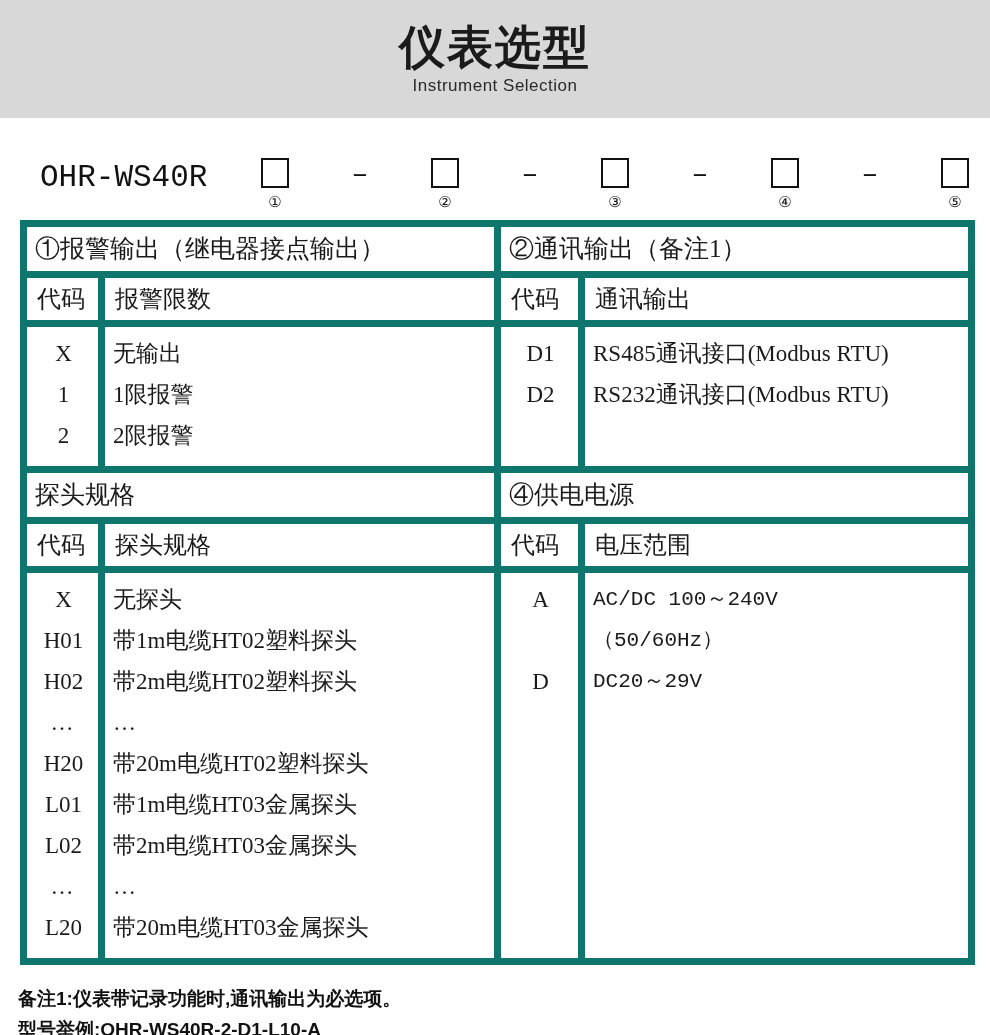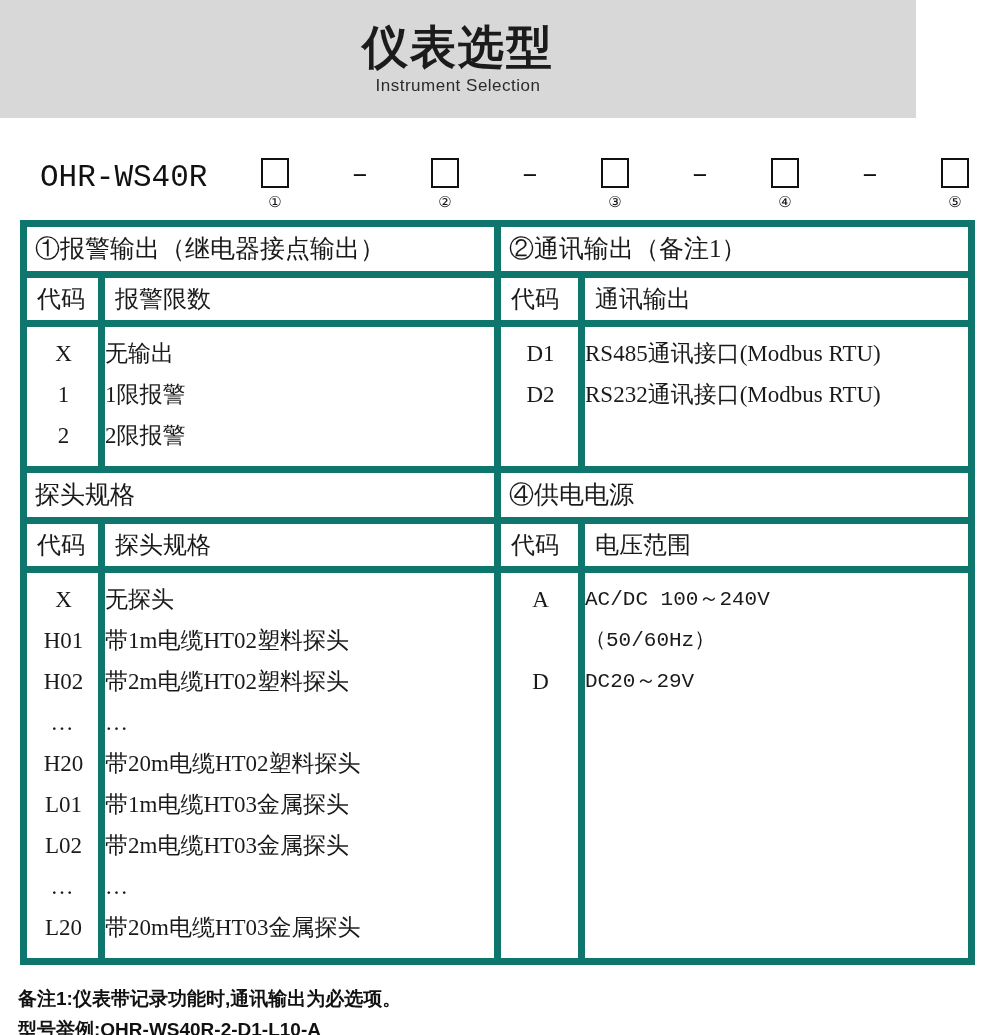--- a/index.html
+++ b/index.html
@@ -14,21 +14,21 @@
     color: #1a1a1a;
     overflow: hidden;
   }
   .page {
     position: relative;
     width: 990px;
     height: 1035px;
   }
   
   .header {
-    width: 916px;
+    width: 990px;
     height: 118px;
     background: #d8d8d8;
     display: flex;
     flex-direction: column;
     align-items: center;
     justify-content: center;
     box-sizing: border-box;
   }
   .header-title {
     font-family: "Liberation Sans", sans-serif;
@@ -130,21 +130,21 @@
     white-space: nowrap;
   }
   .mono-desc {
     font-family: "Liberation Mono", monospace;
     font-size: 21px;
   }
   .body-pad {
     padding: 6px 6px 10px 8px;
   }
   .body-pad-desc {
-    padding: 6px 6px 10px 0;
+    padding: 6px 6px 10px 8px;
   }
   .dots {
     letter-spacing: 3px;
   }
   
   .notes {
     margin-top: 18px;
     font-family: "Liberation Sans", sans-serif;
     font-size: 19px;
     font-weight: bold;

